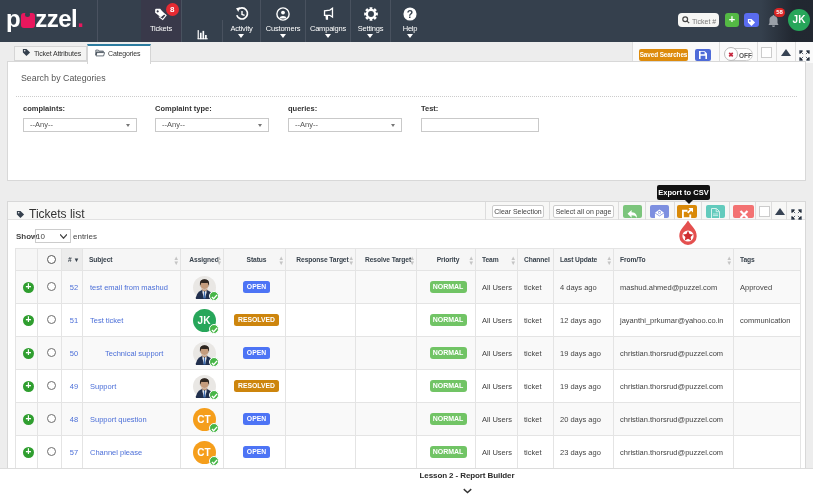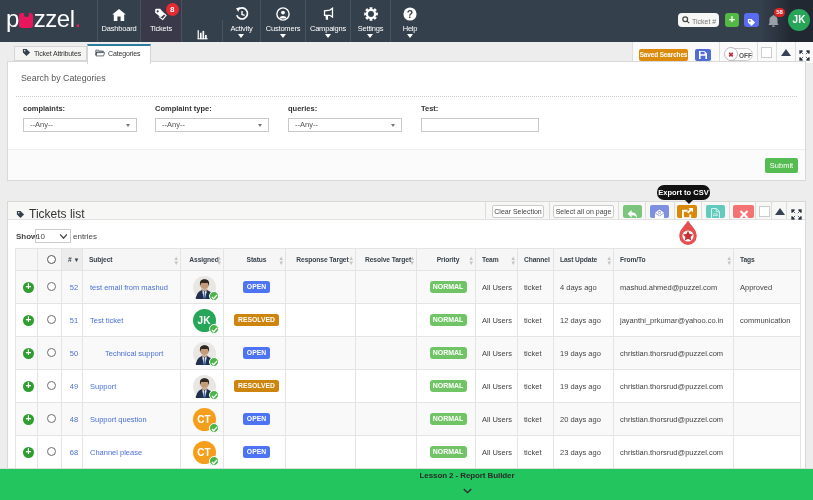--- a/index.html
+++ b/index.html
@@ -2,21 +2,21 @@
 <html><head>
 <meta charset="utf-8">
 <style>
 * { margin:0; padding:0; box-sizing:border-box; }
 html,body { width:813px; height:500px; overflow:hidden; }
 body { font-family:"Liberation Sans", sans-serif; position:relative; background:#ededed; }
 
 
 #header { position:absolute; left:0; top:0; width:813px; height:42px; background:#35404d; }
 #logo { position:absolute; left:0; top:0; width:98px; height:42px; border-right:1px solid #4a5260; }
-#logo .word { position:absolute; left:6px; top:5px; font-size:24px; font-weight:normal; color:#fff; letter-spacing:-0.5px; }
+#logo .word { position:absolute; left:6px; top:5px; font-size:24px; font-weight:bold; color:#fff; letter-spacing:-0.5px; }
 #logo .upiece { display:inline-block; position:relative; width:14px; height:15px; background:#e8175d; border-radius:3px; margin:0 0.5px; vertical-align:-1px; }
 #logo .upiece:after { content:""; position:absolute; left:4.5px; top:-1px; width:5px; height:5px; background:#35404d; border-radius:50%; }
 .navitem { position:absolute; top:0; height:42px; border-right:1px solid #49525f; color:#fff; text-align:center; }
 .navitem .lbl { position:absolute; width:100%; top:24px; font-size:7.5px; color:#fff; letter-spacing:-0.2px; }
 .navitem .icon { position:absolute; width:100%; top:7px; height:14px; }
 .navitem .caret { position:absolute; left:50%; margin-left:-3.5px; top:34px; width:0; height:0; border-left:3.5px solid transparent; border-right:3.5px solid transparent; border-top:4px solid #fff; }
 .navitem svg { display:inline-block; }
 #nav-tickets { background:#39394a; }
 .badge8 { position:absolute; left:62%; top:3px; width:13px; height:13px; background:#e62a32; border-radius:50%; color:#fff; font-size:8px; font-weight:bold; line-height:13px; text-align:center; }
 #searchpill { position:absolute; left:678px; top:13px; width:41px; height:14px; background:#f6f6f4; border-radius:4px; color:#777; font-size:7px; line-height:14px; }
@@ -93,41 +93,35 @@
 .resolved { background:#cd850d; }
 .normal { display:inline-block; width:37px; height:12px; background:#71c465; border-radius:3px; color:#fff; font-size:7px; font-weight:bold; line-height:12px; text-align:center; }
 .avatar { position:relative; display:inline-block; width:23px; height:23px; border-radius:50%; vertical-align:middle; }
 .av-init { color:#fff; font-size:10px; font-weight:bold; text-align:center; line-height:23px; }
 .av-green { background:#27a65a; }
 .av-orange { background:#f59e1b; }
 .avcheck { position:absolute; right:-3px; bottom:-2px; width:10px; height:10px; background:#47b647; border-radius:50%; border:1px solid #fff; }
 .avcheck svg { position:absolute; left:1px; top:2px; }
 
 
-#tooltip { position:absolute; left:657px; top:185px; width:53px; height:15px; background:#111; border-radius:7px; color:#fff; font-size:7.5px; font-weight:bold; text-align:center; line-height:15px; z-index:20; }
+#tooltip { position:absolute; left:657px; top:185px; width:53px; height:15px; background:#111; border-radius:2px; color:#fff; font-size:7.5px; font-weight:bold; text-align:center; line-height:15px; z-index:20; }
 #tooltip:after { content:""; position:absolute; left:28px; top:15px; border-left:4px solid transparent; border-right:4px solid transparent; border-top:4px solid #111; }
 #pin { position:absolute; left:676px; top:219px; z-index:21; }
 
 
-#lessonbar { position:absolute; left:0; top:468px; width:813px; height:32px; background:#22c55e; border-top:1px solid #dcdcdc; z-index:30; text-align:center; }
+#lessonbar { position:absolute; left:0; top:468px; width:813px; height:32px; background:#ffffff; border-top:1px solid #dcdcdc; z-index:30; text-align:center; }
 #lessonbar .t { font-size:8px; font-weight:bold; color:#2b2b2b; letter-spacing:-0.1px; }
 </style>
 </head>
 <body>
 
 <div id="header">
   <div id="logo">
       <div class="word">p<span class="upiece"></span>zzel<span style="color:#e8175d;">.</span></div>
     </div>
-  <div class="navitem" style="left:98px; width:43px;">
-    <div class="icon"><svg width="14" height="12" viewBox="0 0 17 15">
-          <path d="M8.5 0 L17 7 L15 7 L15 15 L10.5 15 L10.5 9.5 L6.5 9.5 L6.5 15 L2 15 L2 7 L0 7 Z" fill="#fff"></path>
-        </svg></div>
-    <div class="lbl">Dashboard</div>
-  </div>
   <div class="navitem" id="nav-tickets" style="left:141px; width:41px;">
     <div class="icon"><svg width="15" height="14" viewBox="0 0 18 16">
           <g fill="#fff" fill-rule="evenodd">
             <path d="M3 1 L8.2 1.8 L12.5 9 L7.5 12 L1.5 5.8 L2 2 Z M4.7 3.2 a1.3 1.3 0 1 0 0.1 0 Z" transform="rotate(-8 7 7)"></path>
             <path d="M9.5 5.5 L14.5 9.5 L10.5 14.5 L5.8 11.2" fill="none" stroke="#fff" stroke-width="1.3"></path>
           </g>
         </svg></div>
     <div class="lbl">Tickets</div>
     <div class="badge8">8</div>
   </div>
@@ -250,23 +244,20 @@
   <div id="p1title">Search by Categories</div>
   <div id="p1dots"></div>
   <div class="flabel" style="left:15px;">complaints:</div>
   <div class="flabel" style="left:147px;">Complaint type:</div>
   <div class="flabel" style="left:280px;">queries:</div>
   <div class="flabel" style="left:413px;">Test:</div>
   <div class="fsel" style="left:15px;">--Any--<span class="car"></span></div>
   <div class="fsel" style="left:147px;">--Any--<span class="car"></span></div>
   <div class="fsel" style="left:280px;">--Any--<span class="car"></span></div>
   <div class="fsel" style="left:413px; width:118px;"></div>
-  <div id="p1footer">
-      <div id="btn-submit">Submit</div>
-    </div>
 </div>
 
 <div id="panel2">
   <div id="p2head">
     <div id="p2title"><svg width="9" height="9" viewBox="0 0 10 10" style="vertical-align:-1px; margin-right:4px;">
           <path d="M1 1 L5 1 L9 5 L5 9 L1 5 Z" fill="#35404d"></path>
           <circle cx="3" cy="3" r="0.9" fill="#f7f7f6"></circle>
         </svg>Tickets list</div>
     <div class="wbtn" id="btn-clear">Clear Selection</div>
     <div class="wbtn" id="btn-selall">Select all on page</div>
@@ -485,21 +476,21 @@
       <td class="center"><span class="normal">NORMAL</span></td>
       <td>All Users</td>
       <td>ticket</td>
       <td>20 days ago</td>
       <td>christian.thorsrud@puzzel.com</td>
       <td></td>
     </tr>
     <tr>
       <td class="center"><span class="plus-circle">+</span></td>
       <td class="center"><span class="radio"></span></td>
-      <td class="center linkb">68</td>
+      <td class="center linkb">57</td>
       <td class="linkb" style="padding-left:7px;">Channel please</td>
       <td class="center"><span class="avatar av-orange av-init">CT<span class="avcheck">
                 <svg width="7" height="6" viewBox="0 0 8 7">
                   <path d="M1 3.5 L3 5.5 L7 1" stroke="#fff" stroke-width="1.6" fill="none"></path>
                 </svg>
               </span></span></td>
       <td class="center"><span class="stbadge open">OPEN</span></td>
       <td></td>
           <td></td>
       <td class="center"><span class="normal">NORMAL</span></td>

